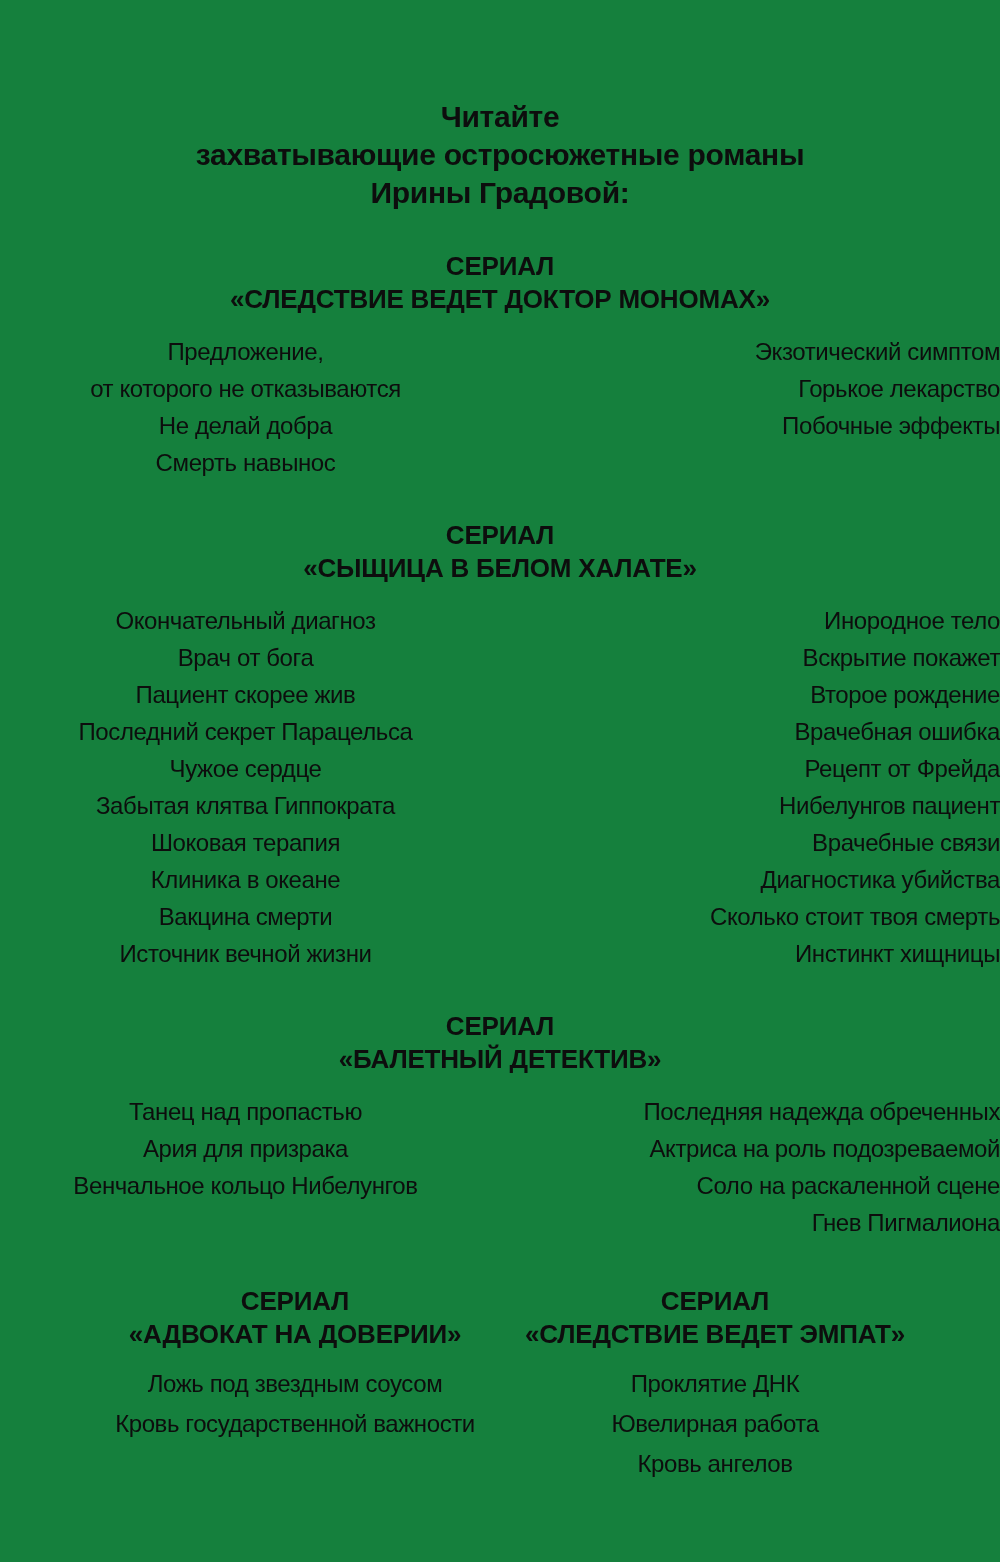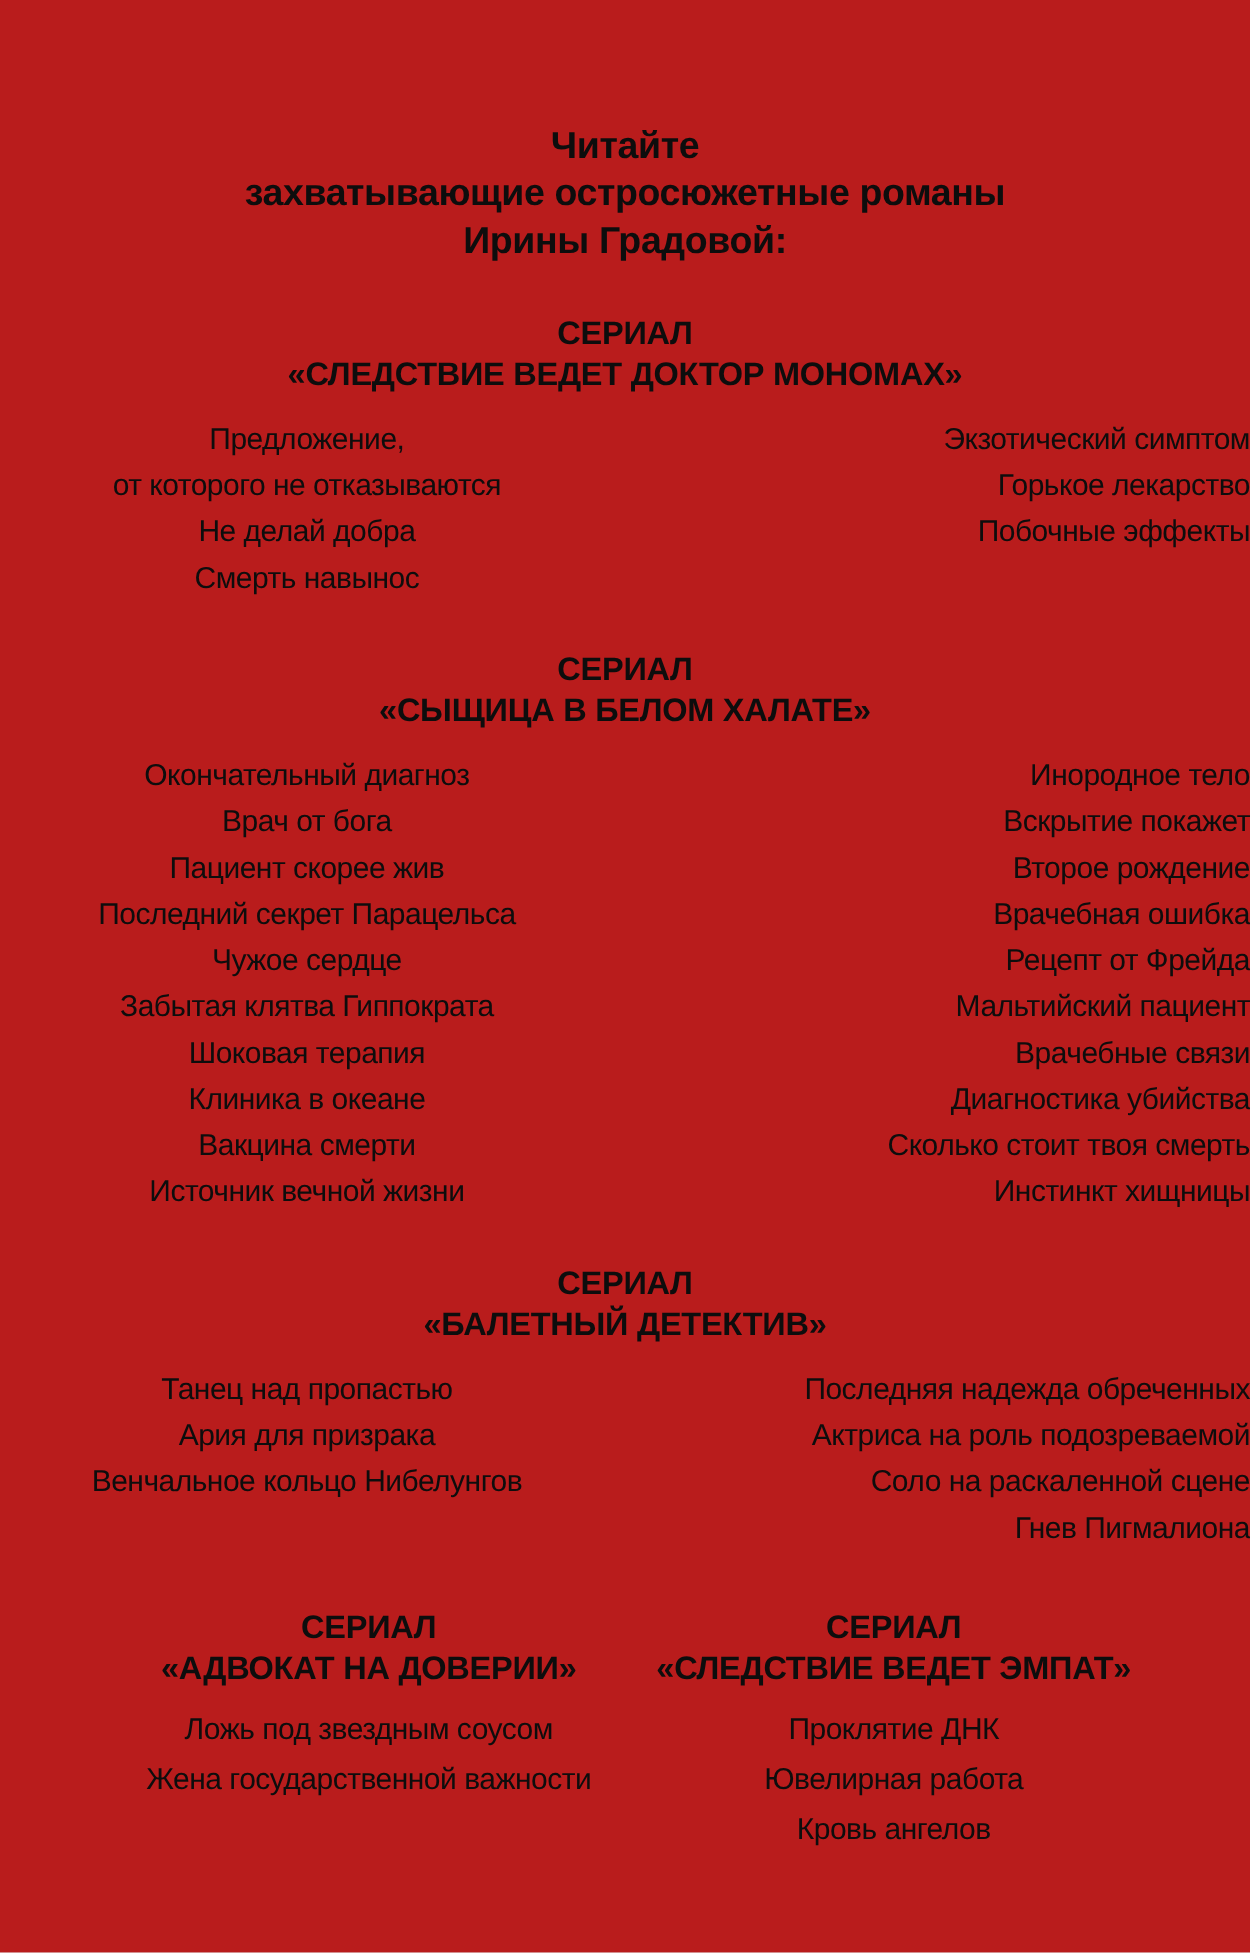--- a/index.html
+++ b/index.html
@@ -5,21 +5,21 @@
   html, body {
     margin: 0;
     padding: 0;
     background: #e9e9e9;
   }
   .page {
     position: relative;
     width: 1000px;
     height: 1562px;
     margin: 0 auto;
-    background: #b91c1c;
+    background: #15803d;
     color: #0d0d0d;
     font-family: "Liberation Sans", sans-serif;
     box-sizing: border-box;
     padding-top: 98px;
     overflow: hidden;
   }
   .page-title {
     text-align: center;
     font-weight: 700;
     font-size: 30px;
@@ -114,21 +114,21 @@
         <div class="book">Клиника в океане</div>
         <div class="book">Вакцина смерти</div>
         <div class="book">Источник вечной жизни</div>
       </div>
       <div class="col right">
         <div class="book">Инородное тело</div>
         <div class="book">Вскрытие покажет</div>
         <div class="book">Второе рождение</div>
         <div class="book">Врачебная ошибка</div>
         <div class="book">Рецепт от Фрейда</div>
-        <div class="book">Мальтийский пациент</div>
+        <div class="book">Нибелунгов пациент</div>
         <div class="book">Врачебные связи</div>
         <div class="book">Диагностика убийства</div>
         <div class="book">Сколько стоит твоя смерть</div>
         <div class="book">Инстинкт хищницы</div>
       </div>
     </div>
   </div>
 
   <div class="series-section">
     <div class="serial-label">СЕРИАЛ</div>
@@ -148,21 +148,21 @@
     </div>
   </div>
 
   <div class="bottom-row">
 
     <div class="bottom-block left-block">
       <div class="serial-label">СЕРИАЛ</div>
       <div class="serial-title">«АДВОКАТ НА ДОВЕРИИ»</div>
       <div class="bottom-items">
         <div class="book">Ложь под звездным соусом</div>
-        <div class="book">Жена государственной важности</div>
+        <div class="book">Кровь государственной важности</div>
       </div>
     </div>
 
     <div class="bottom-block right-block">
       <div class="serial-label">СЕРИАЛ</div>
       <div class="serial-title">«СЛЕДСТВИЕ ВЕДЕТ ЭМПАТ»</div>
       <div class="bottom-items">
         <div class="book">Проклятие ДНК</div>
         <div class="book">Ювелирная работа</div>
         <div class="book">Кровь ангелов</div>

